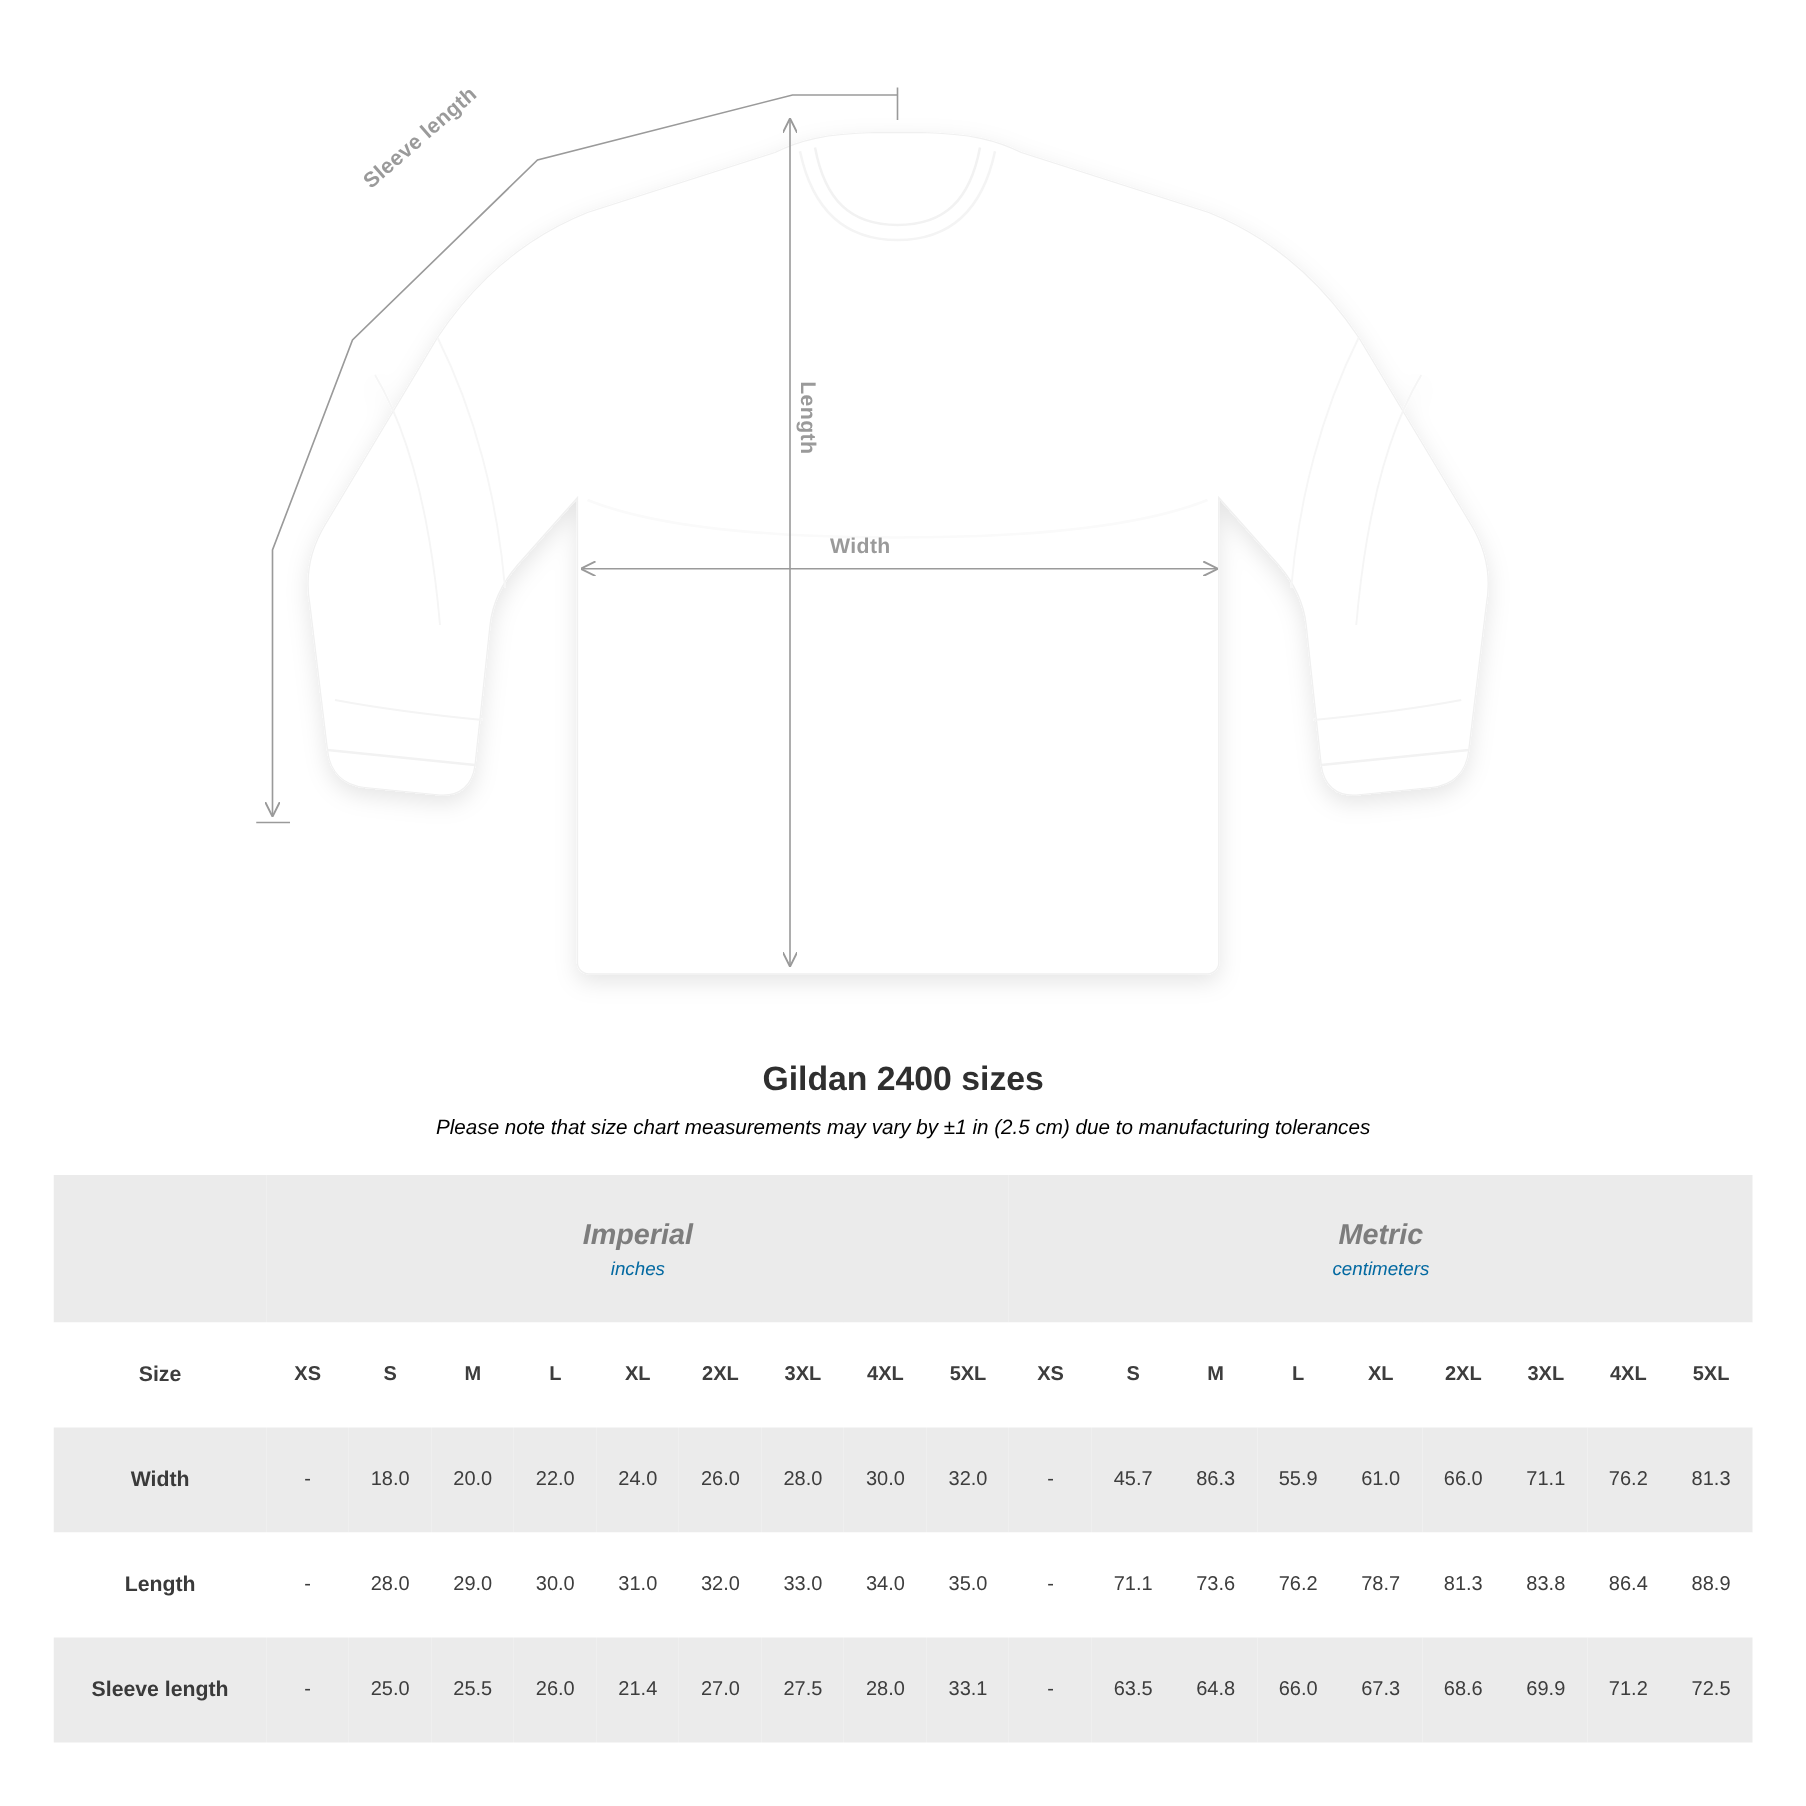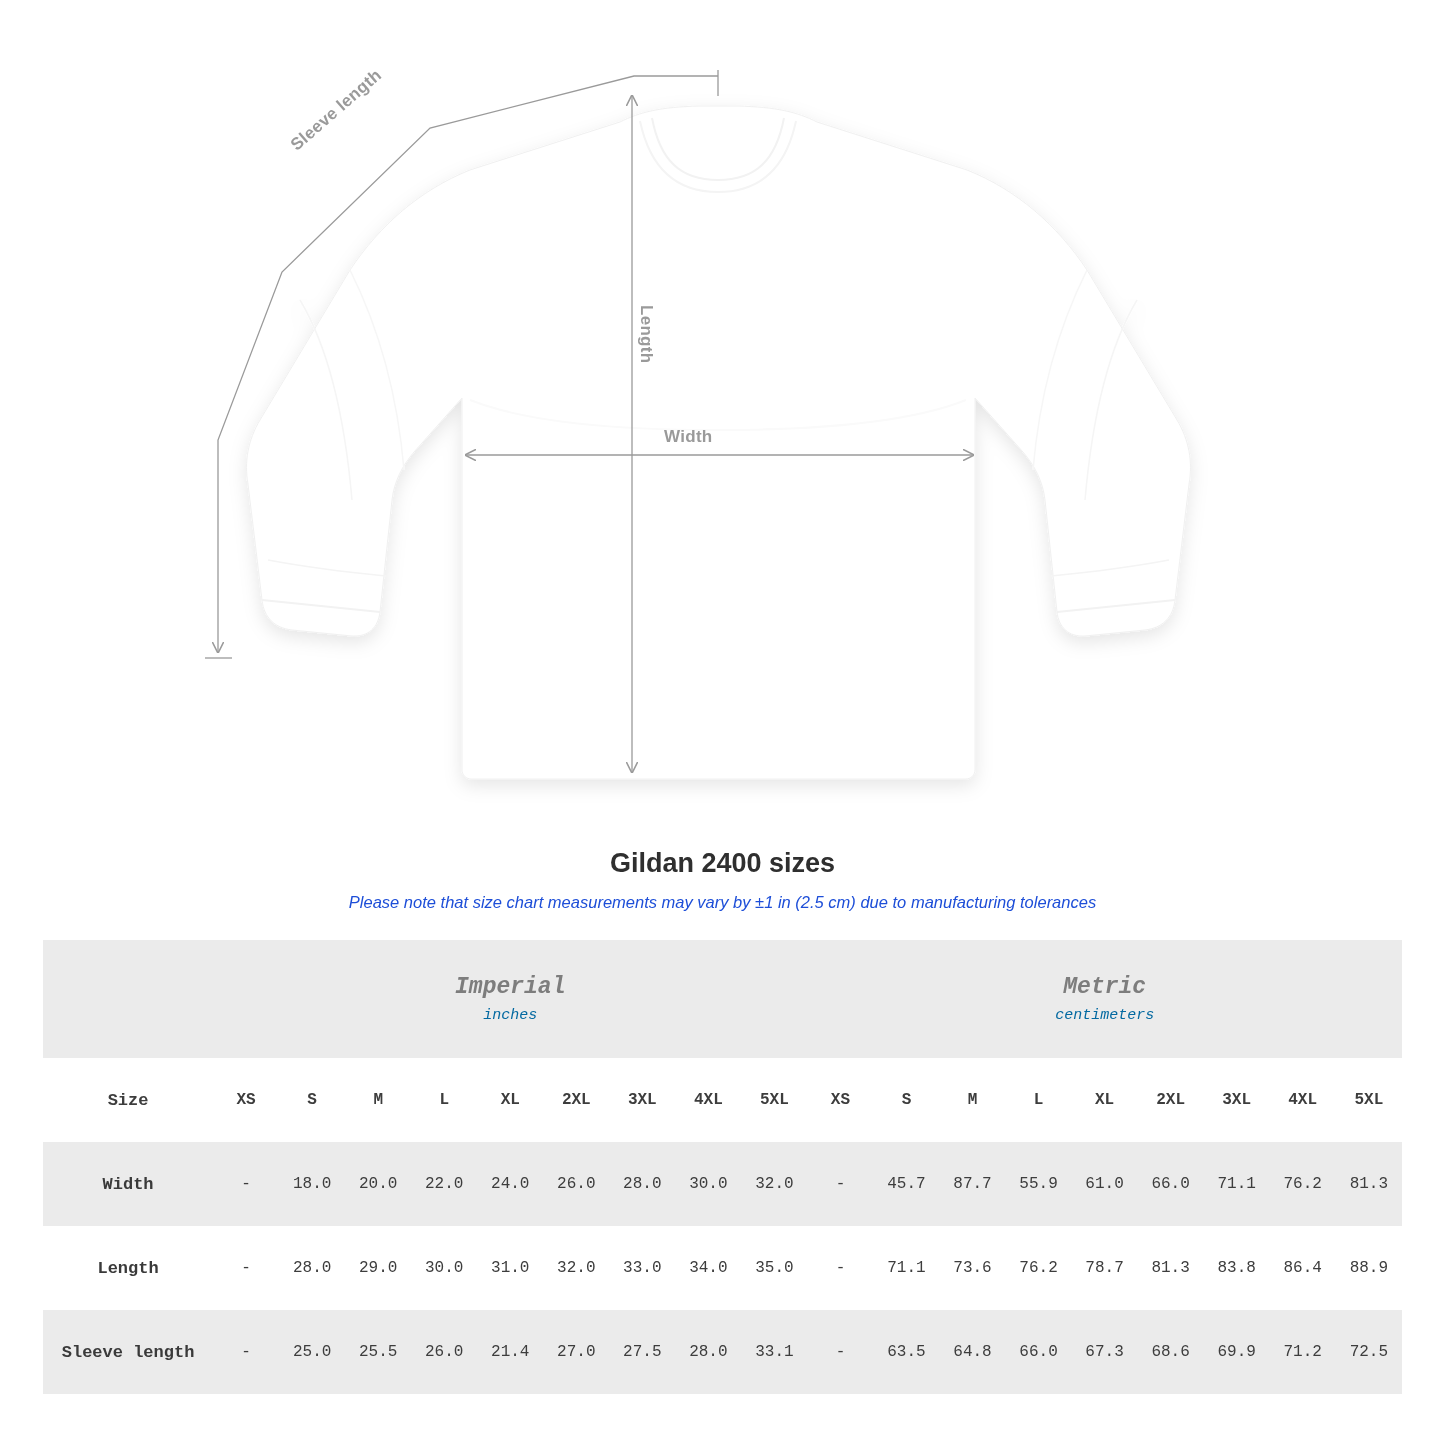--- a/index.html
+++ b/index.html
@@ -68,29 +68,28 @@
   .chart-title {
     font-size: 27px;
     font-weight: bold;
     color: #2f2f2f;
     margin: 0 0 14px 0;
     text-align: center;
   }
   .chart-note {
     font-size: 16.5px;
     font-style: italic;
-    color: #1d4ed8;
+    color: #000000;
     margin: 0;
   }
 
   
   .table-wrap {
     margin: 28px 43px 0 43px;
     width: 1359px;
-    font-family: Liberation Mono, monospace;
   }
   table.size-table {
     border-collapse: collapse;
     width: 100%;
     table-layout: fixed;
   }
   table.size-table td,
   table.size-table th {
     border: none;
     text-align: center;
@@ -304,21 +303,21 @@
           <td>18.0</td>
           <td>20.0</td>
           <td>22.0</td>
           <td>24.0</td>
           <td>26.0</td>
           <td>28.0</td>
           <td>30.0</td>
           <td>32.0</td>
           <td>-</td>
           <td>45.7</td>
-          <td>87.7</td>
+          <td>86.3</td>
           <td>55.9</td>
           <td>61.0</td>
           <td>66.0</td>
           <td>71.1</td>
           <td>76.2</td>
           <td>81.3</td>
         </tr>
 
         <tr class="data-row even">
           <td class="rowlabel">Length</td>

